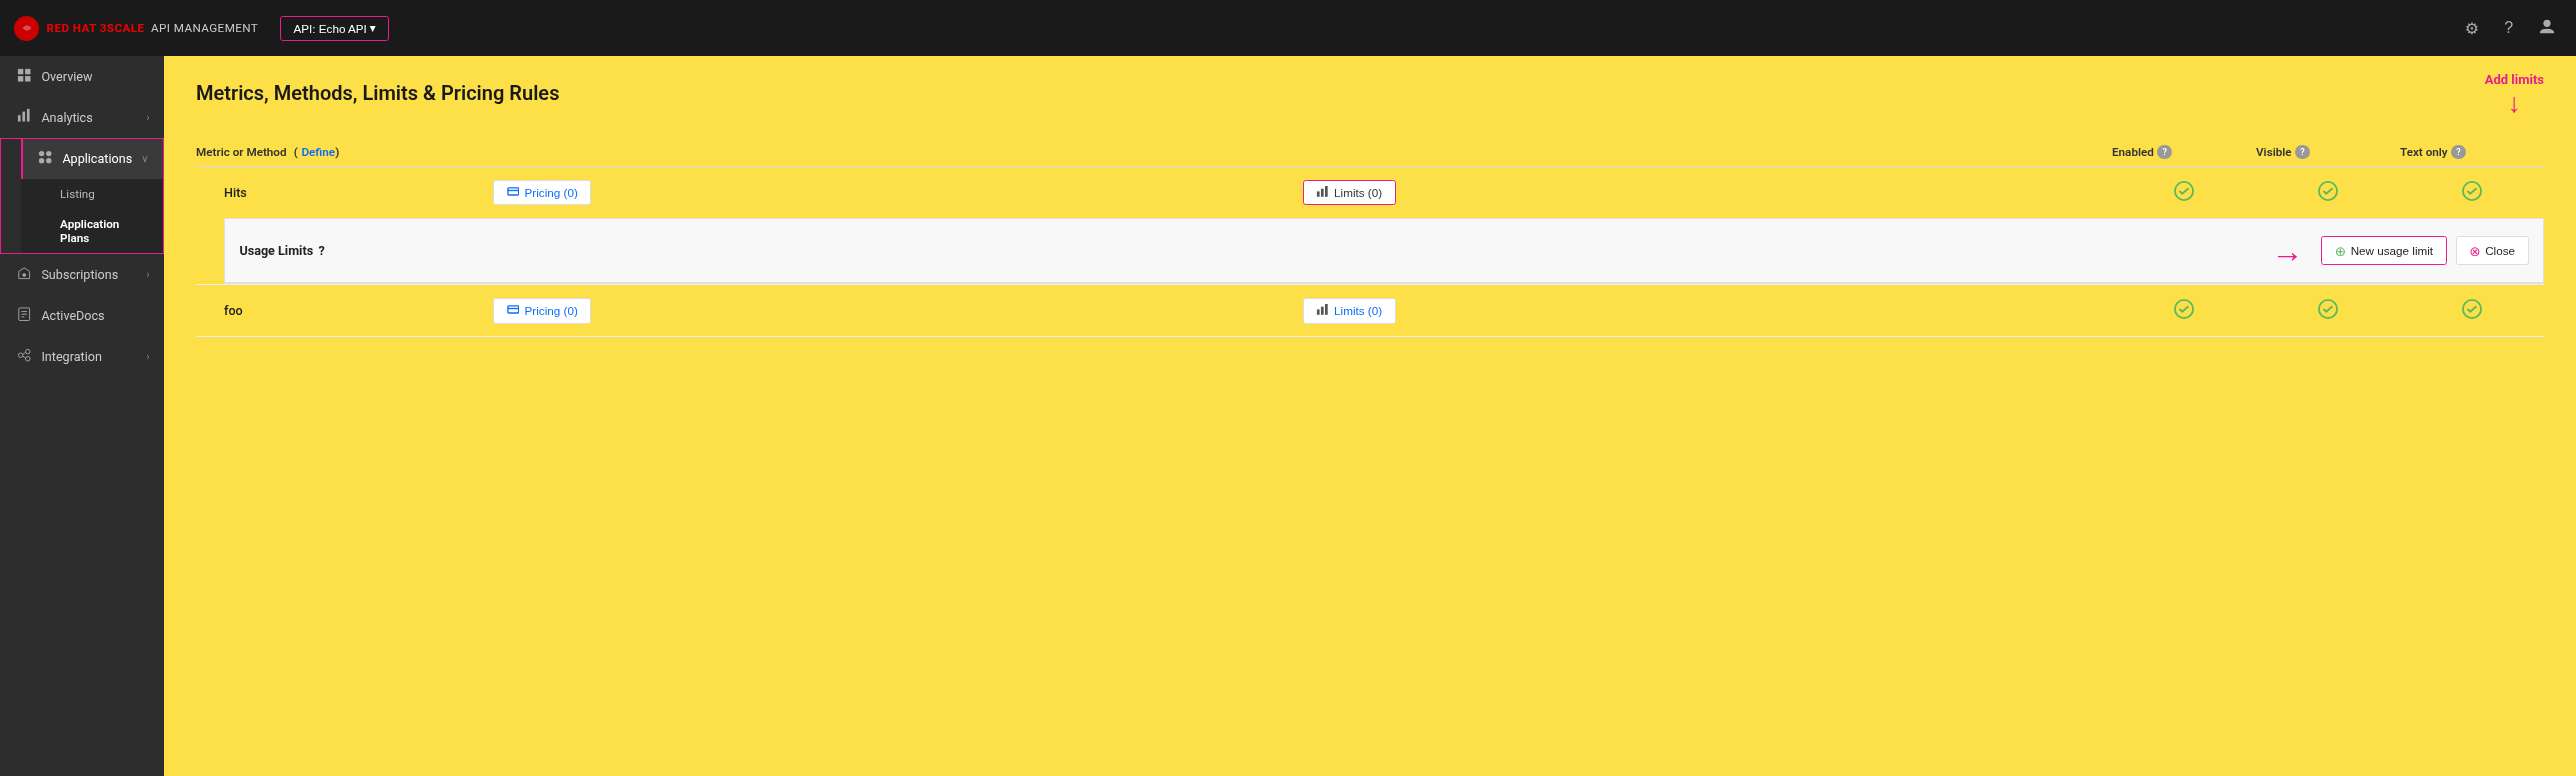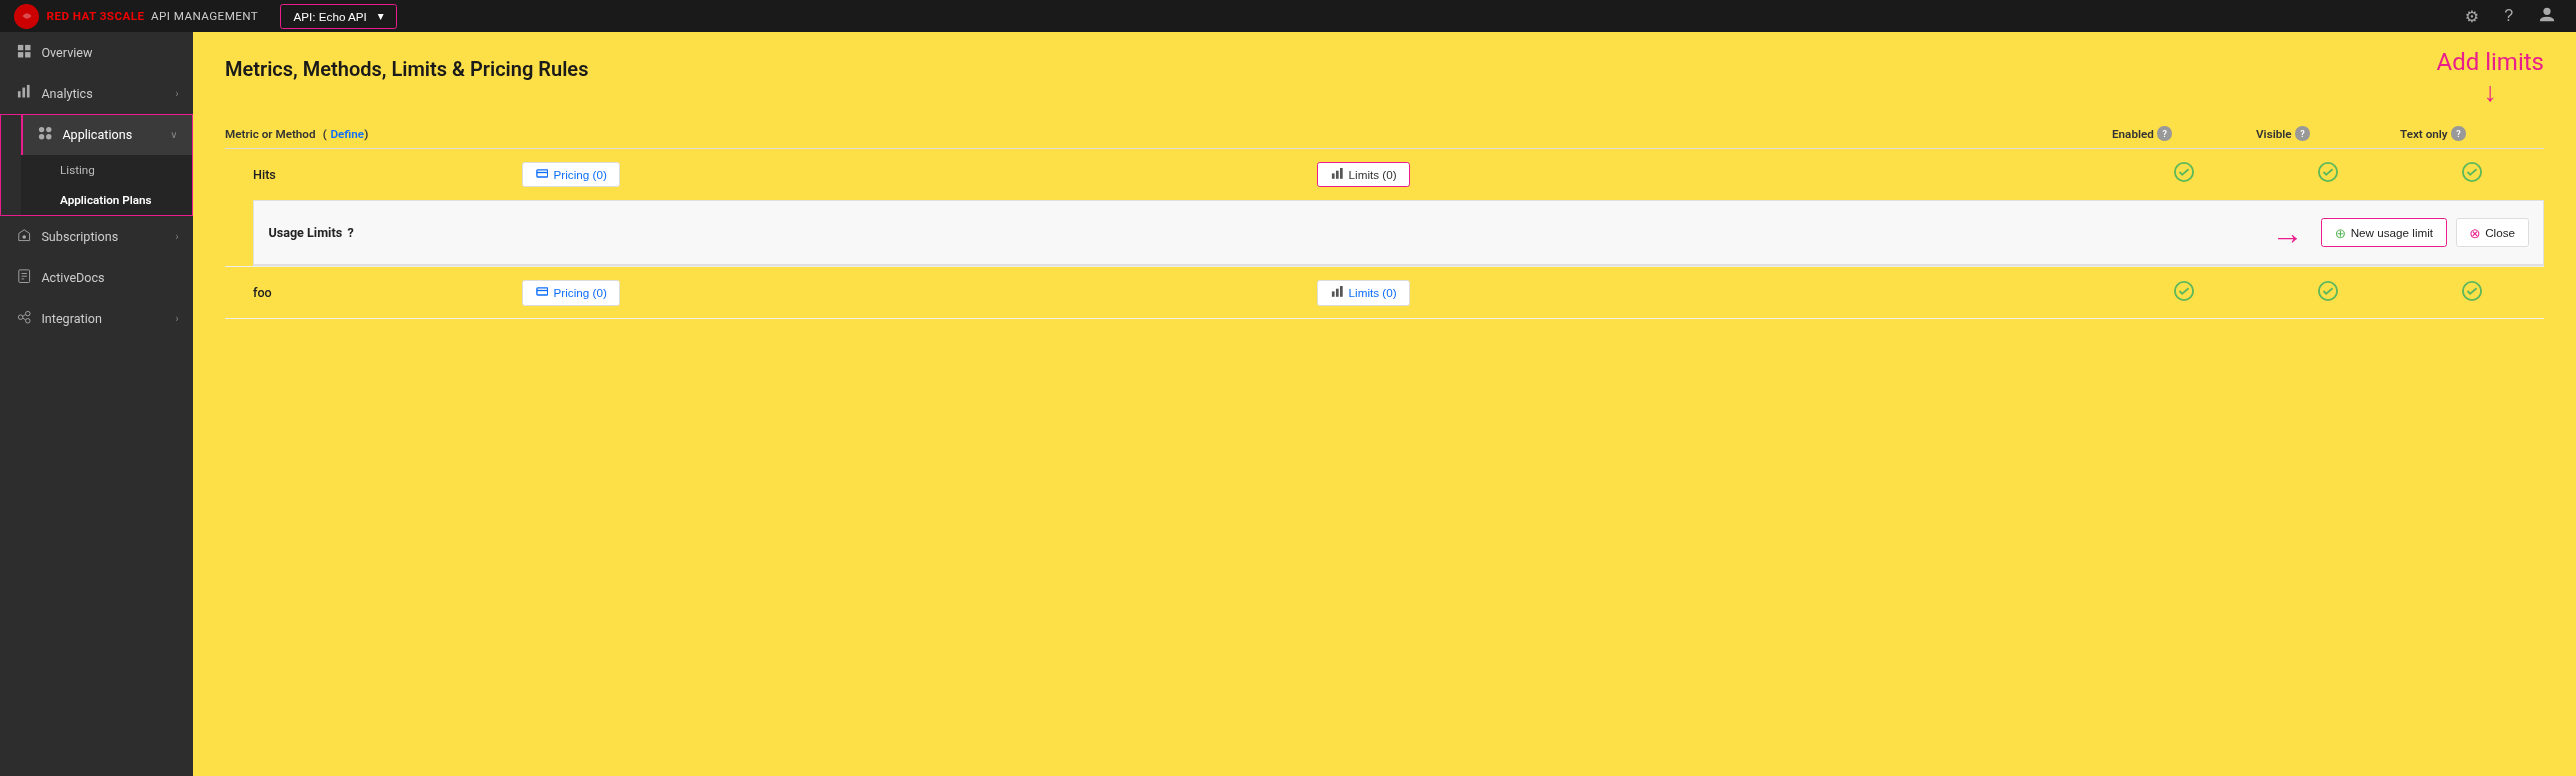--- a/index.html
+++ b/index.html
@@ -1,21 +1,21 @@
 <!DOCTYPE html>
 <html style="font-size:14.4px"><head>
   <meta charset="utf-8">
   <style>
     * { box-sizing: border-box; margin: 0; padding: 0; }
     body { font-family: -apple-system, BlinkMacSystemFont, 'Segoe UI', Roboto, sans-serif; background: #f5f5f5; display: flex; flex-direction: column; height: 100vh; overflow: hidden; }
 
     
     .top-nav {
       background: #1a1a1a;
-      height: 32px;
+      height: 56px;
       display: flex;
       align-items: center;
       padding: 0 14.4px;
       gap: 14.4px;
       flex-shrink: 0;
     }
     .brand-logo {
       display: flex;
       align-items: center;
       gap: 7.2px;
@@ -40,21 +40,21 @@
     .api-selector-btn {
       border: 1.8px solid #e91e8c;
       background: transparent;
       color: #fff;
       padding: 4.5px 12.6px;
       border-radius: 2.7px;
       font-size: 11.7px;
       cursor: pointer;
       display: flex;
       align-items: center;
-      gap: 11px;
+      gap: 3px;
       margin-left: 7.2px;
     }
     .nav-spacer { flex: 1; }
     .nav-icon-btn {
       background: transparent;
       border: none;
       color: #aaa;
       font-size: 16px;
       cursor: pointer;
       padding: 5.4px;
@@ -64,21 +64,21 @@
 
     
     .app-body {
       display: flex;
       flex: 1;
       overflow: hidden;
     }
 
     
     .sidebar {
-      width: 193px;
+      width: 164px;
       background: #2d2d2d;
       flex-shrink: 0;
       overflow-y: auto;
       color: #ccc;
     }
     .sidebar-item {
       display: flex;
       align-items: center;
       padding: 11.7px 14.4px;
       cursor: pointer;
@@ -265,22 +265,22 @@
       margin-bottom: 18px;
     }
     .add-limits-callout {
       display: flex;
       flex-direction: column;
       align-items: center;
       margin-top: -9px;
     }
     .add-limits-label {
       color: #e91e8c;
-      font-size: 24px;
-      font-weight: 400;
+      font-size: 13px;
+      font-weight: 700;
     }
     .down-arrow-pink {
       color: #e91e8c;
       font-size: 27px;
       line-height: 1.2;
     }
   </style>
 </head>
 <body>
 

